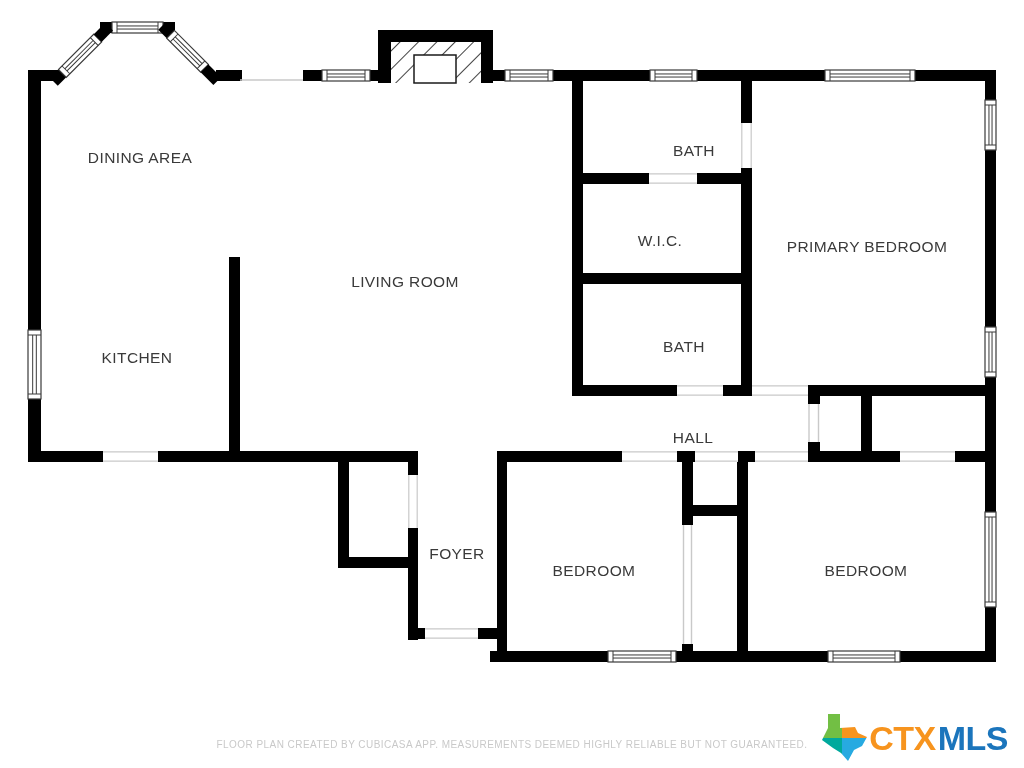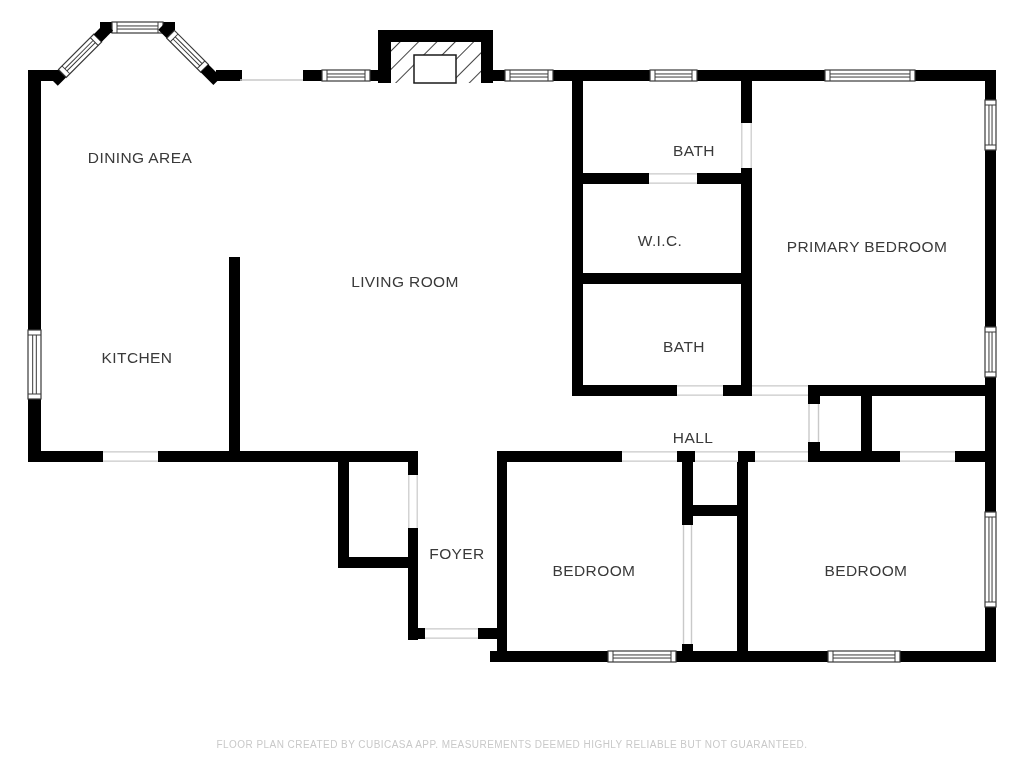--- a/index.html
+++ b/index.html
@@ -267,14 +267,31 @@
     <text class="room-label" x="693" y="443">HALL</text>
     <text class="room-label" x="457" y="559">FOYER</text>
     <text class="room-label" x="594" y="576">BEDROOM</text>
     <text class="room-label" x="866" y="576">BEDROOM</text>
   </svg>
 
   
   <div id="footer-disclaimer">FLOOR PLAN CREATED BY CUBICASA APP. MEASUREMENTS DEEMED HIGHLY RELIABLE BUT NOT GUARANTEED.</div>
 
   
+  <div id="logo">
+    <svg width="50" height="48" viewBox="0 0 50 48">
+      <defs>
+        <clipPath id="texclip">
+          <path d="M11,0 L23,0 L23,14 L38,13 L41,19 L50,23 L45,32 L37,36 L31,47 L24,39 L16,34 L5,26 L9,18 L11,14 Z"></path>
+        </clipPath>
+      </defs>
+      <g clip-path="url(#texclip)">
+        <rect x="0" y="0" width="25" height="24" fill="#72BF44"></rect>
+        <rect x="25" y="0" width="25" height="24" fill="#F7941E"></rect>
+        <rect x="0" y="24" width="25" height="24" fill="#00A99D"></rect>
+        <rect x="25" y="24" width="25" height="24" fill="#27AAE1"></rect>
+      </g>
+    </svg>
+    <span class="logo-text ctx">CTX</span>
+      <span class="logo-text mls">MLS</span>
+  </div>
 
 </div>
 
 </body></html>

